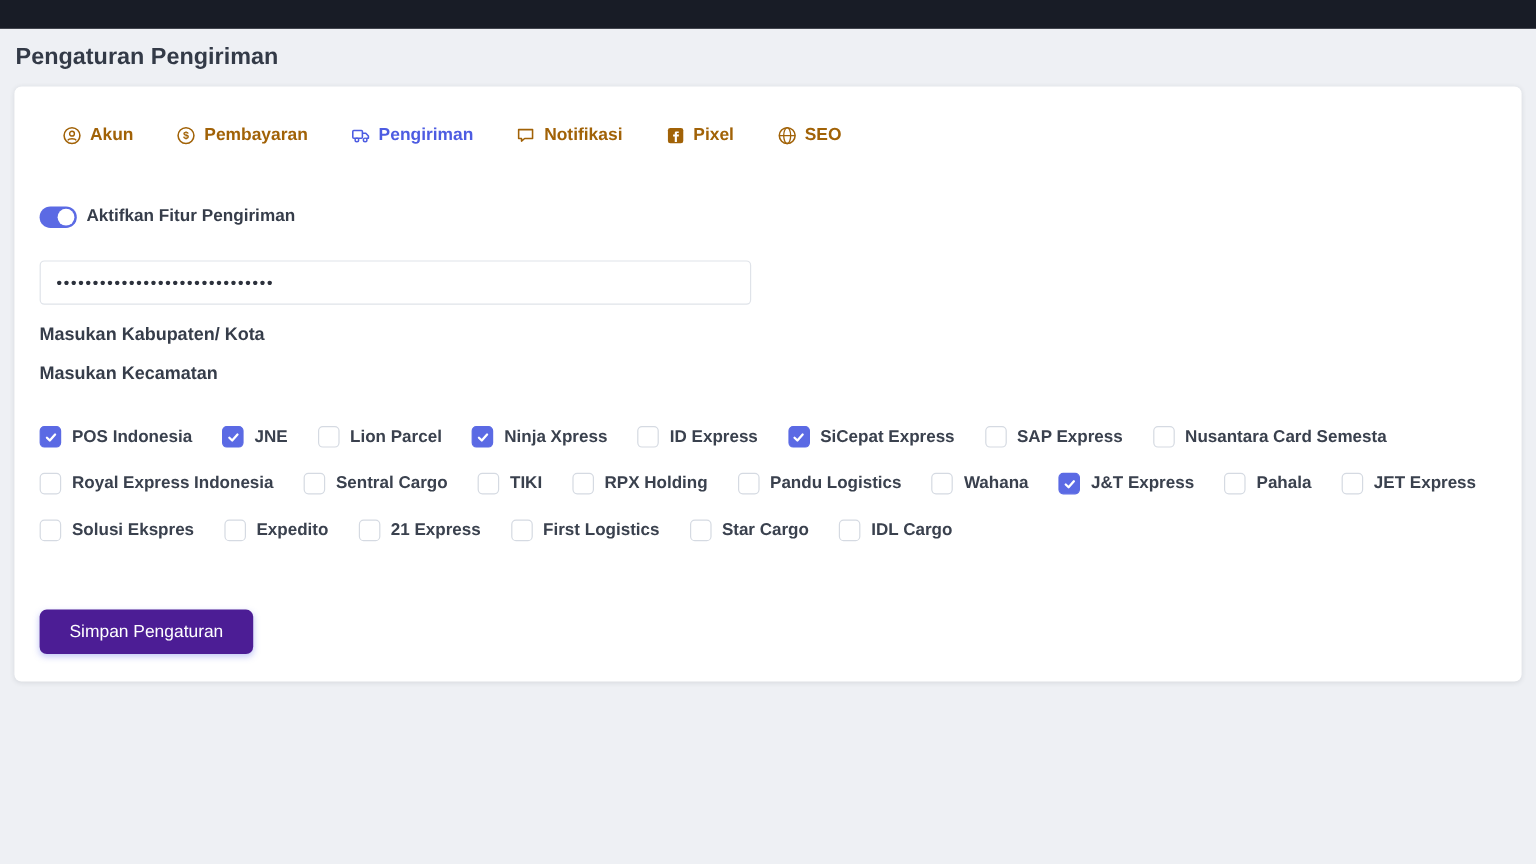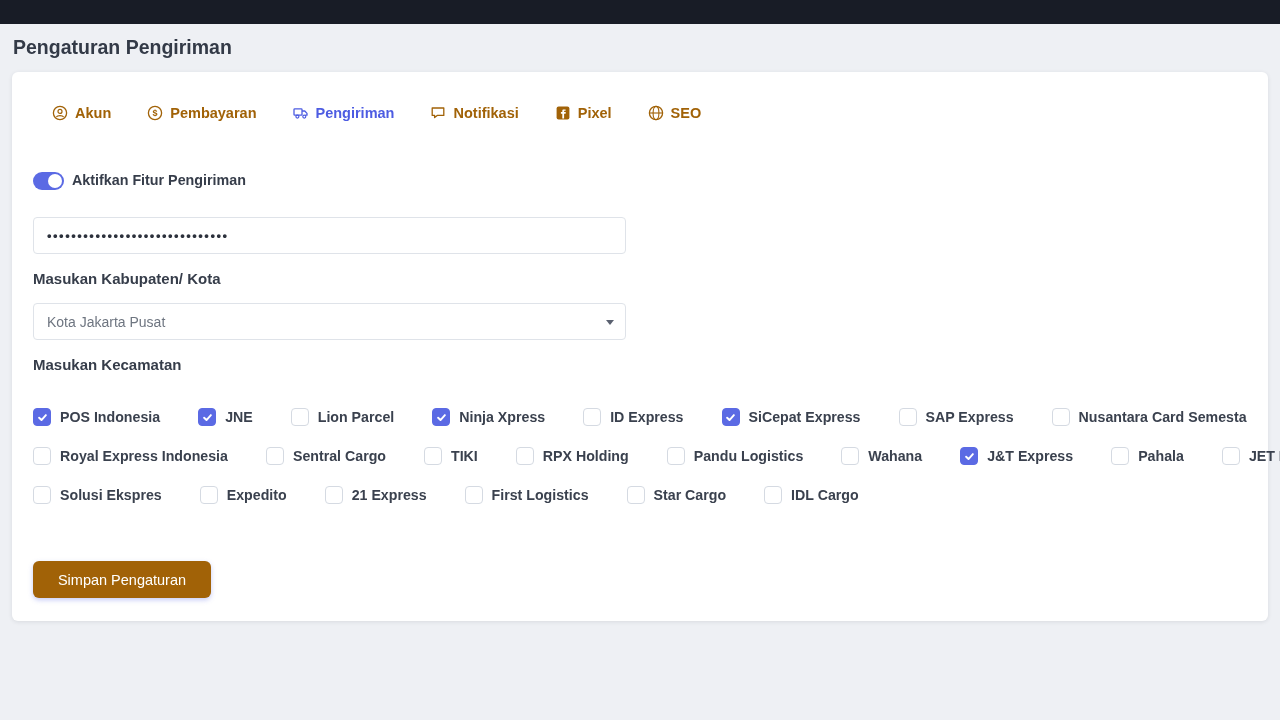--- a/index.html
+++ b/index.html
@@ -61,35 +61,35 @@
   .select-box.indent { padding-left: 17px; }
   .caret-small {
     position: absolute; right: 11px; top: 50%; transform: translateY(-40%);
     width: 0; height: 0; border-left: 4.5px solid transparent;
     border-right: 4.5px solid transparent; border-top: 5.5px solid #5a6170;
   }
   .chevron svg { position: absolute; right: 10px; top: 50%; margin-top: -5px;
     width: 13px; height: 10px; display: block; }
   
   .courier-rows { margin-top: 35px; }
-  .courier-row { display: flex; gap: 38px; margin-bottom: 21px; align-items: flex-end; }
+  .courier-row { display: flex; gap: 25px; margin-bottom: 21px; align-items: flex-end; }
   .courier-item { display: flex; align-items: center; gap: 9px; cursor: pointer; white-space: nowrap; }
   .checkbox {
     width: 18px; height: 18px; border-radius: 4px; background: #fff;
     border: 1.5px solid #d5dae2; flex: 0 0 auto; display: flex;
     align-items: center; justify-content: center;
   }
   .checkbox svg { display: none; }
   .checkbox.checked { background: #5b6ae4; border-color: #5b6ae4; }
   .checkbox.checked svg { display: block; }
   .courier-label { font-size: 14.2px; font-weight: 600; color: #3a414e; }
   
   .save-button {
     margin-top: 36px; width: 178px; height: 37px; border: none; cursor: pointer;
-    background: #a16207; color: #ffffff; border-radius: 6px;
+    background: #4c1d95; color: #ffffff; border-radius: 6px;
     font-family: "Liberation Sans", sans-serif; font-size: 14.5px;
     box-shadow: 0 2px 5px rgba(91,106,228,0.35);
   }
 </style>
 </head>
 <body>
 
 <div class="topbar"></div>
 
 <h1 class="page-title">Pengaturan Pengiriman</h1>
@@ -164,24 +164,20 @@
   <div class="toggle-row">
     <div class="toggle">
       <div class="knob"></div>
     </div>
     <span class="toggle-label">Aktifkan Fitur Pengiriman</span>
   </div>
 
   <input class="text-input" type="text" readonly="" value="••••••••••••••••••••••••••••••" style="">
 
   <div class="field-label">Masukan Kabupaten/ Kota</div>
-  <div class="select-box">
-    <span>Kota Jakarta Pusat</span>
-    <span class="caret-small"></span>
-  </div>
 
   <div class="field-label">Masukan Kecamatan</div>
 
   <div class="courier-rows">
       <div class="courier-row">
   <div class="courier-item">
     <span class="checkbox checked">
       <svg viewBox="0 0 12 12" width="11" height="11">
         <path d="M2.3 6.3 L4.9 8.8 L9.7 3.4" fill="none" stroke="#ffffff" stroke-width="2.1" stroke-linecap="round" stroke-linejoin="round"></path>
       </svg>

